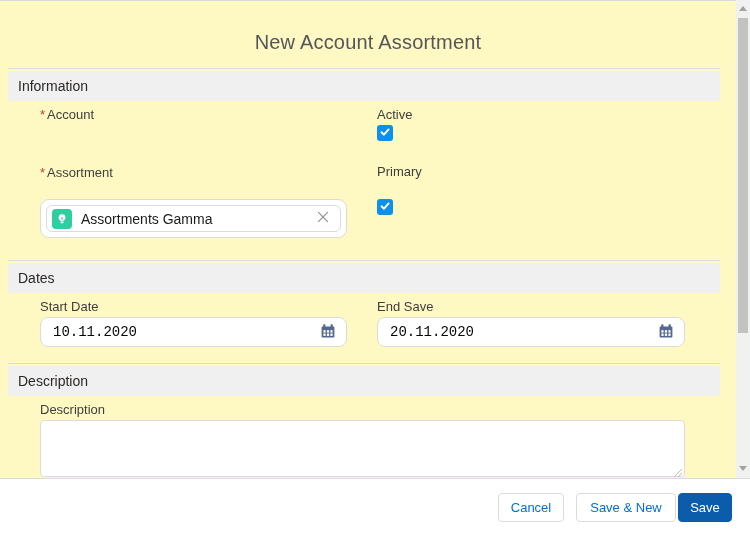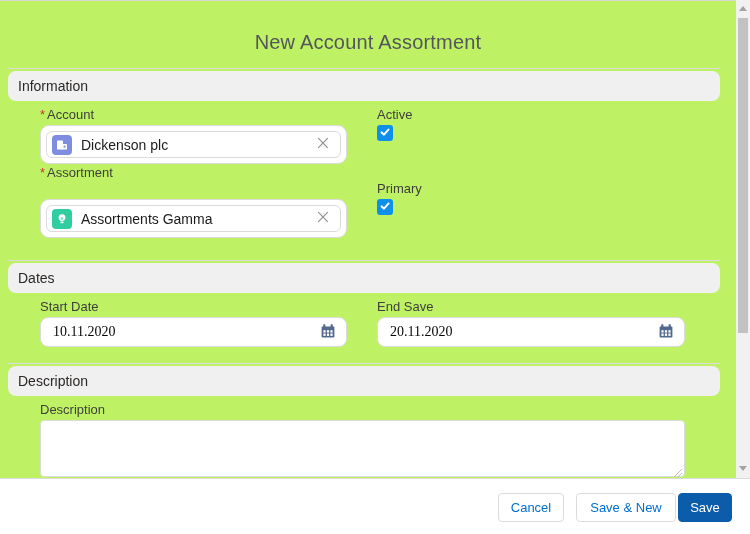--- a/index.html
+++ b/index.html
@@ -1,28 +1,28 @@
 <!DOCTYPE html>
 <html><head>
 <meta charset="utf-8">
 <style>
   html,body{margin:0;padding:0;background:#fff;}
   .modal{
-    position:relative;width:750px;height:534px;background:#bef264;overflow:hidden;
+    position:relative;width:750px;height:534px;background:#fef9c3;overflow:hidden;
     font-family:"Liberation Sans",sans-serif;color:#3e3e3c;
   }
   .top-line{position:absolute;top:0;left:0;width:750px;height:1px;background:#d8d8d8;}
   .title{
     position:absolute;top:31px;left:0;width:736px;text-align:center;
     font-size:20px;font-weight:400;color:#54565b;letter-spacing:.2px;
   }
   .rule{position:absolute;left:8px;width:712px;height:1px;background:#dcdcdc;}
   .sec-bar{
     position:absolute;left:8px;width:712px;height:30px;background:#f0f0f0;
-    border-radius:8px;box-sizing:border-box;padding-left:10px;
+    border-radius:3px;box-sizing:border-box;padding-left:10px;
     line-height:30px;font-size:14px;color:#2b2826;
   }
   .fld-label{position:absolute;font-size:13px;color:#3e3e3c;line-height:15px;white-space:nowrap;}
   .req{color:#c23934;margin-right:2px;}
   .lookup{
     position:absolute;width:307px;height:39px;background:#fff;
     border:1px solid #dddbda;border-radius:9px;box-sizing:border-box;
   }
   .pill{
     position:absolute;left:5px;right:5px;top:5px;bottom:5px;
@@ -43,21 +43,21 @@
   .cbx{
     position:absolute;width:16px;height:16px;border-radius:3px;background:#0e8fe9;
     display:flex;align-items:center;justify-content:center;cursor:pointer;
   }
   .date-box{
     position:absolute;height:30px;background:#fff;border:1px solid #dddbda;border-radius:8px;
     box-sizing:border-box;
   }
   .date-box input{
     position:absolute;left:0;top:0;width:100%;height:100%;border:none;outline:none;
-    background:transparent;font-family:Liberation Serif, serif;font-size:14px;color:#080707;
+    background:transparent;font-family:Liberation Mono, monospace;font-size:14px;color:#080707;
     padding:0 36px 0 12px;box-sizing:border-box;border-radius:8px;
   }
   .cal-btn{
     position:absolute;right:9px;top:5px;width:18px;height:18px;border:none;background:transparent;
     padding:0;cursor:pointer;display:flex;align-items:center;justify-content:center;
   }
   .desc-area{
     position:absolute;left:40px;top:420px;width:645px;height:57px;
     border:1px solid #dddbda;border-radius:4px;box-sizing:border-box;resize:none;
     font-family:"Liberation Sans",sans-serif;font-size:14px;color:#080707;padding:6px 10px;outline:none;
@@ -97,52 +97,33 @@
   <div class="rule" style="top:68px;"></div>
   <div class="sec-bar" style="top:71px;">
     <span>Information</span>
   </div>
 
   <div class="fld-label" style="left:40px;top:107px;">
     <span class="req">*</span><span>Account</span>
   </div>
   <div class="fld-label" style="left:377px;top:107px;">Active</div>
 
-  <div class="lookup" style="left:40px;top:125px;">
-    <div class="pill">
-      <span class="rec-icon account">
-        <svg width="12" height="12" viewBox="0 0 12 12">
-          <rect x="1" y="1.5" width="6" height="9" rx="0.5" fill="#ffffff"></rect>
-          <rect x="6" y="5" width="5" height="5.5" rx="0.5" fill="#ffffff"></rect>
-          <rect x="7.6" y="6.6" width="2" height="2" fill="#7f8de1"></rect>
-        </svg>
-      </span>
-      <span class="pill-label">Dickenson plc</span>
-      <button class="remove-btn">
-        <span>
-          <svg width="14" height="14" viewBox="0 0 14 14">
-              <path d="M2.2 2.2 L11.8 11.8 M11.8 2.2 L2.2 11.8" stroke="#8e8c8a" stroke-width="1.1" fill="none"></path>
-            </svg>
-        </span>
-      </button>
-    </div>
-  </div>
 
   <div class="cbx" style="left:377px;top:125px;">
     <span>
       <svg width="12" height="12" viewBox="0 0 12 12">
           <path d="M2.5 6.3 L5 8.7 L9.6 3.4" stroke="#ffffff" stroke-width="1.9" fill="none" stroke-linecap="round" stroke-linejoin="round"></path>
         </svg>
     </span>
   </div>
 
   <div class="fld-label" style="left:40px;top:165px;">
     <span class="req">*</span><span>Assortment</span>
   </div>
-  <div class="fld-label" style="left:377px;top:181px;">Primary</div>
+  <div class="fld-label" style="left:377px;top:164px;">Primary</div>
 
   <div class="lookup" style="left:40px;top:199px;padding-left:40px;">
     <div class="pill">
       <span class="rec-icon assortment">
         <svg width="12" height="12" viewBox="0 0 12 12">
           <circle cx="6" cy="4.6" r="3.4" fill="#ffffff"></circle>
           <rect x="4.4" y="8.5" width="3.2" height="1.7" rx="0.7" fill="#ffffff"></rect>
           <rect x="5.4" y="4.2" width="1.2" height="2.6" fill="#2fcda0"></rect>
         </svg>
       </span>

